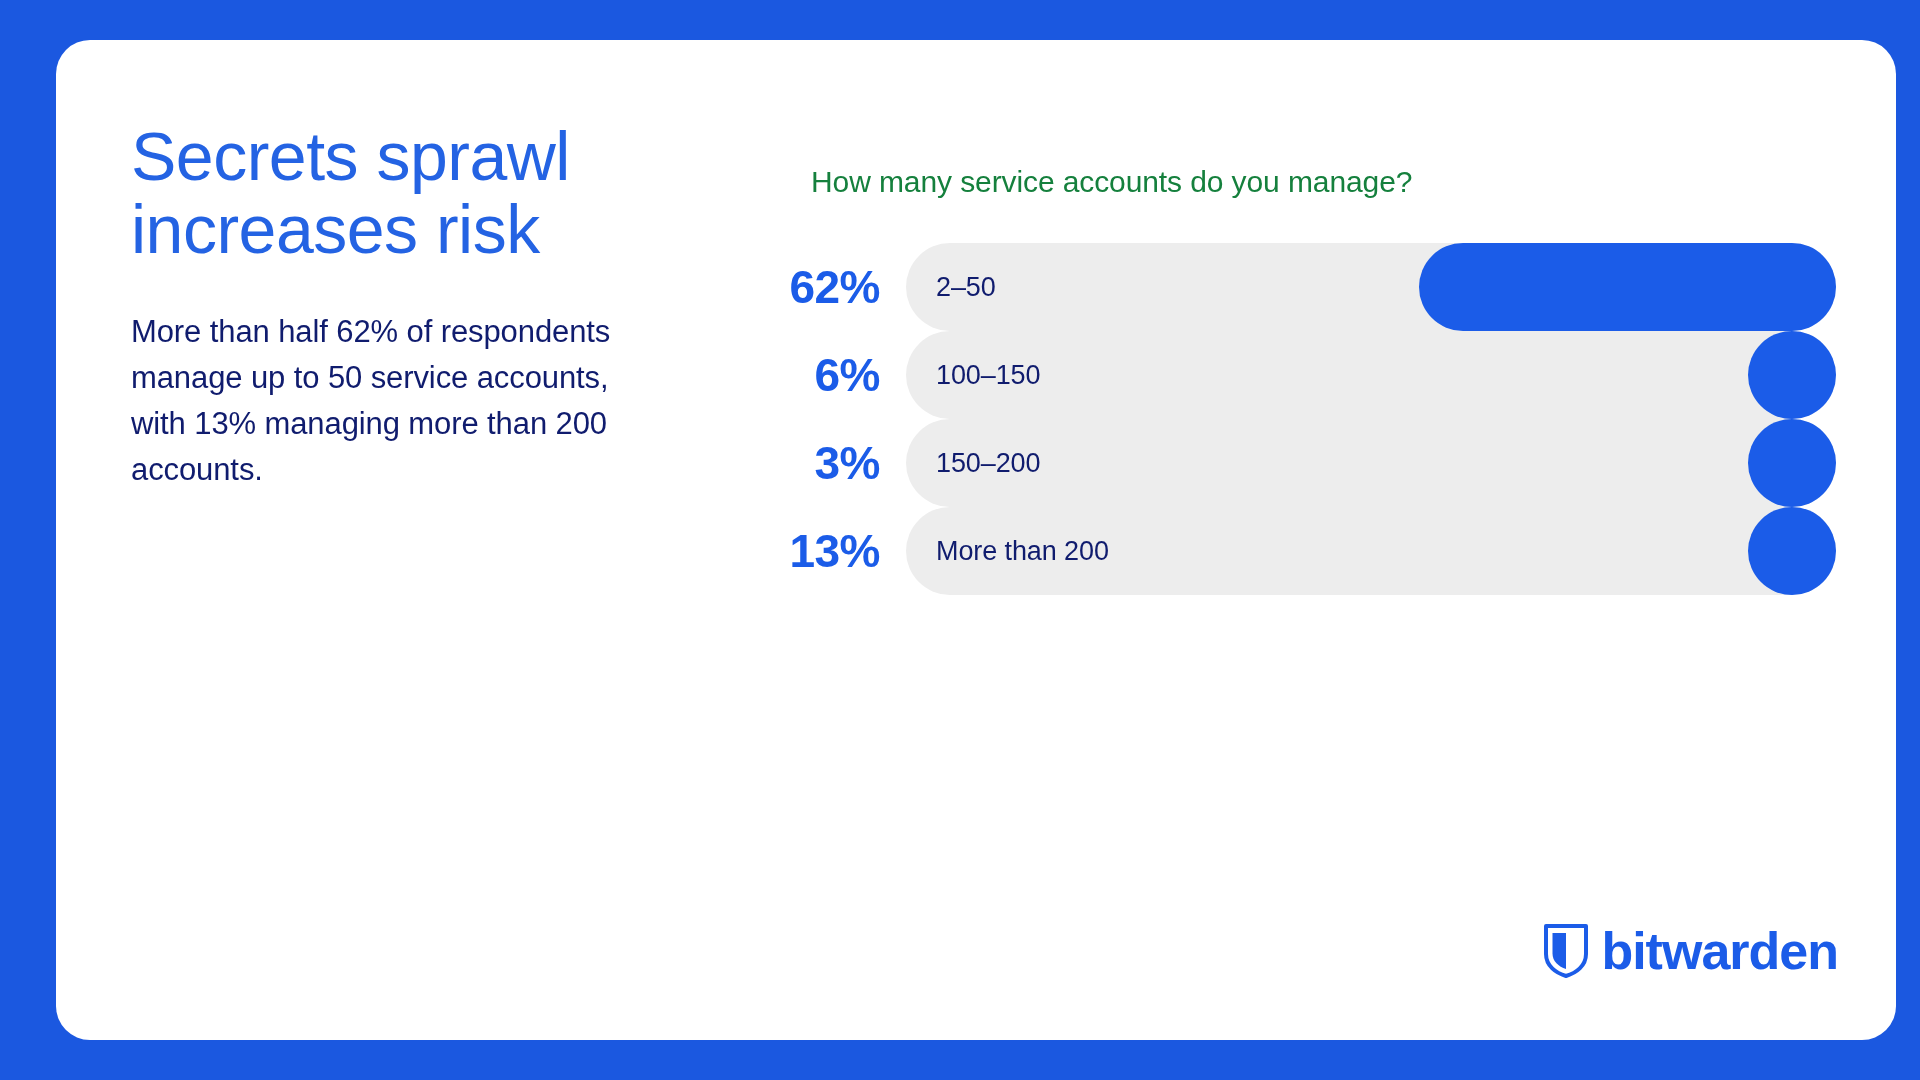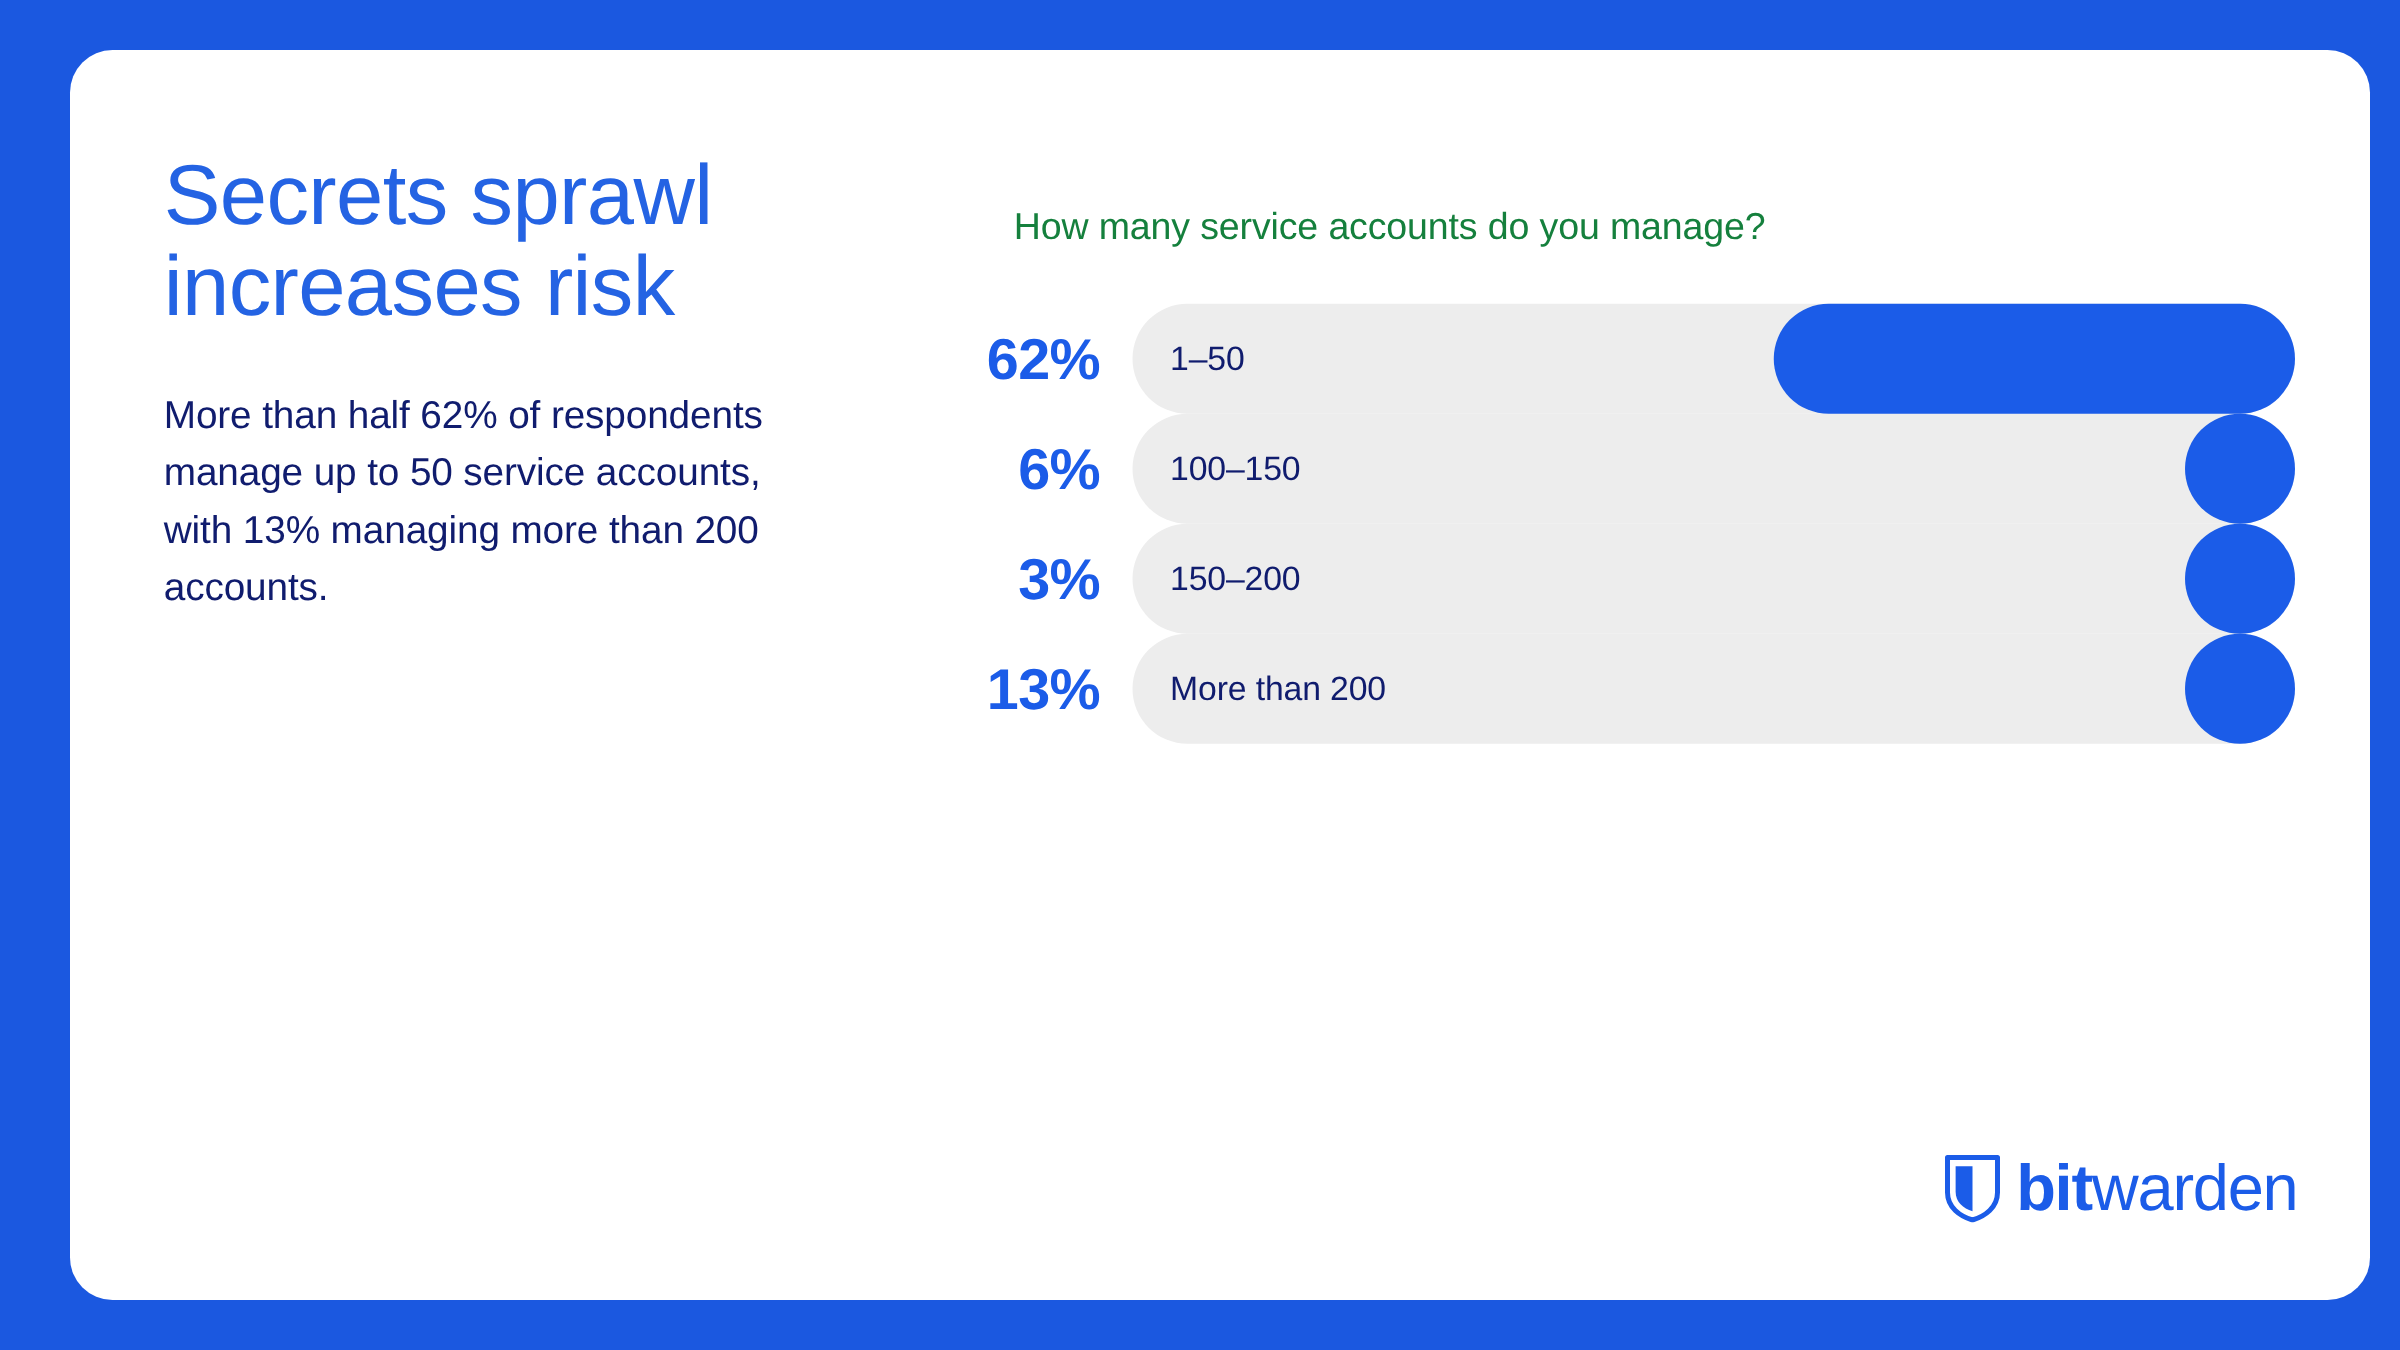--- a/index.html
+++ b/index.html
@@ -110,41 +110,41 @@
     gap: 13px;
   }
   .logo-mark { display: block; }
   .logo-text {
     font-size: 52px;
     color: #1B5CE8;
     letter-spacing: -1px;
     line-height: 1;
   }
   .logo-text .b { font-weight: 700; }
-  .logo-text .w { font-weight: 400; margin-top: 16px; }
+  .logo-text .w { font-weight: 700; margin-top: 16px; }
 </style>
 </head>
 <body>
 
 <div class="frame">
 
   <div class="left-col">
     <h1 class="headline">Secrets sprawl increases risk</h1>
     <p class="body-copy">More than half 62% of respondents manage up to 50 service accounts, with 13% managing more than 200 accounts.</p>
   </div>
 
   <div class="right-col">
     <div class="question">How many service accounts do you manage?</div>
 
     <div class="chart">
 
       <div class="bar-row">
         <div class="pct">62%</div>
         <div class="track">
-          <span class="bar-label">1–50</span>
+          <span class="bar-label">2–50</span>
           <div class="fill" style="width: 416.64px;"></div>
         </div>
       </div>
 
 
       <div class="bar-row">
         <div class="pct">6%</div>
         <div class="track">
           <span class="bar-label">100–150</span>
           <div class="fill" style="width: 88px;"></div>

